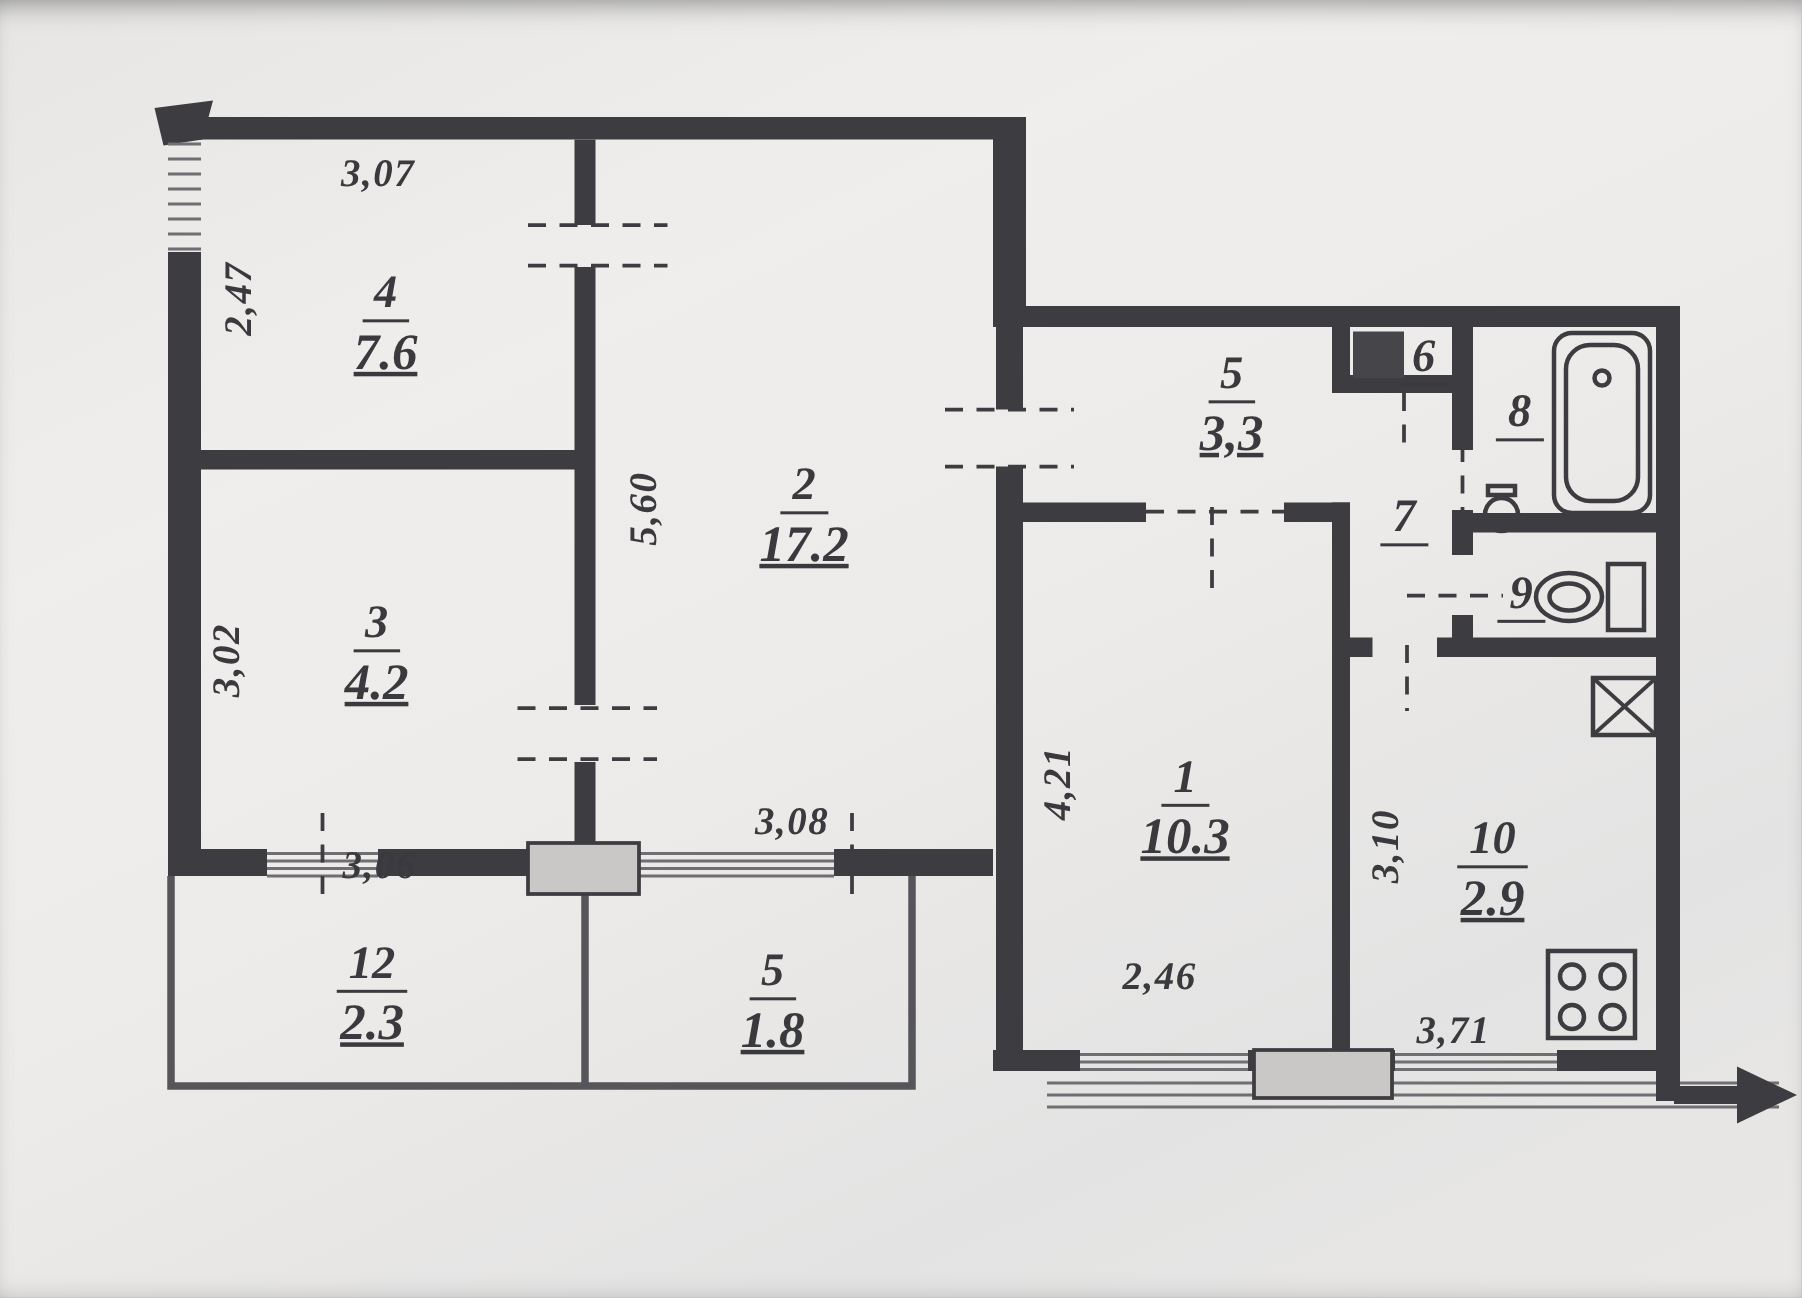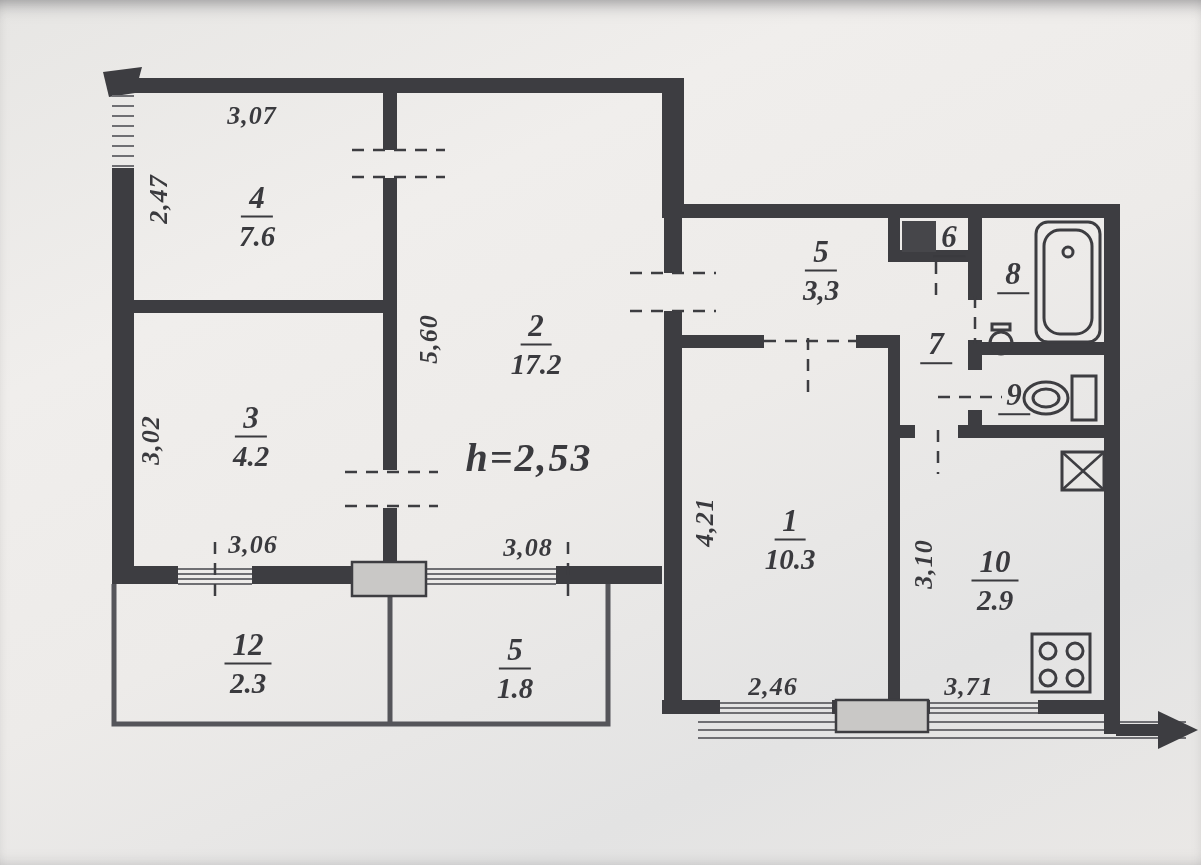--- a/index.html
+++ b/index.html
@@ -13,21 +13,21 @@
   .w{fill:#3d3d41;}
   .pier{fill:#c9c8c6;stroke:#3d3d41;stroke-width:2.5;}
   .hatch{stroke:#6f6f73;stroke-width:2;}
   .dash{stroke:#3d3d41;stroke-width:2.5;stroke-dasharray:12 9;fill:none;}
   .fix{stroke:#3d3d41;stroke-width:3;fill:none;}
   .balc{stroke:#55555a;stroke-width:5;fill:none;}
   .overlay{position:absolute;left:0;top:0;width:1201px;height:865px;}
   .lbl{position:absolute;transform:translate(-50%,-50%);white-space:nowrap;}
   .room-label{text-align:center;}
   .room-num{font-size:31px;font-weight:bold;font-style:italic;border-bottom:2.5px solid #3a3a3e;padding:0 8px 1px;line-height:1.05;display:inline-block;}
-  .room-area{font-size:29px;font-weight:bold;font-style:italic;padding-top:3px;line-height:1.05;}
+  .room-area{font-size:34px;font-weight:bold;font-style:italic;padding-top:3px;line-height:1.05;text-decoration:underline;}
   .dim{font-size:26px;font-style:italic;font-weight:600;letter-spacing:1px;}
   .dim.vert{transform:translate(-50%,-50%) rotate(-90deg);}
   .ceiling{font-size:40px;font-style:italic;font-weight:600;letter-spacing:2px;}
 </style>
 </head>
 <body>
 
 <div class="paper">
 
   <svg width="1201" height="865" viewBox="0 0 1201 865">
@@ -203,26 +203,25 @@
     </div>
     <div class="lbl room-label" style="left:248px;top:663px">
       <div class="room-num">12</div>
       <div class="room-area">2.3</div>
     </div>
     <div class="lbl room-label" style="left:515px;top:668px">
       <div class="room-num">5</div>
       <div class="room-area">1.8</div>
     </div>
 
-    <div class="lbl ceiling" style="left:529px;top:457px">h=2,53</div>
 
     <div class="lbl dim" style="left:252px;top:116px">3,07</div>
     <div class="lbl dim vert" style="left:159px;top:199px">2,47</div>
     <div class="lbl dim vert" style="left:151px;top:440px">3,02</div>
     <div class="lbl dim vert" style="left:429px;top:339px">5,60</div>
-    <div class="lbl dim" style="left:253px;top:545px">3,06</div>
+    <div class="lbl dim" style="left:253px;top:577px">3,06</div>
     <div class="lbl dim" style="left:528px;top:548px">3,08</div>
     <div class="lbl dim vert" style="left:705px;top:522px">4,21</div>
-    <div class="lbl dim" style="left:773px;top:687px">2,46</div>
+    <div class="lbl dim" style="left:773px;top:651px">2,46</div>
     <div class="lbl dim vert" style="left:924px;top:564px">3,10</div>
     <div class="lbl dim" style="left:969px;top:687px">3,71</div>
   </div>
 </div>
 
 </body></html>

